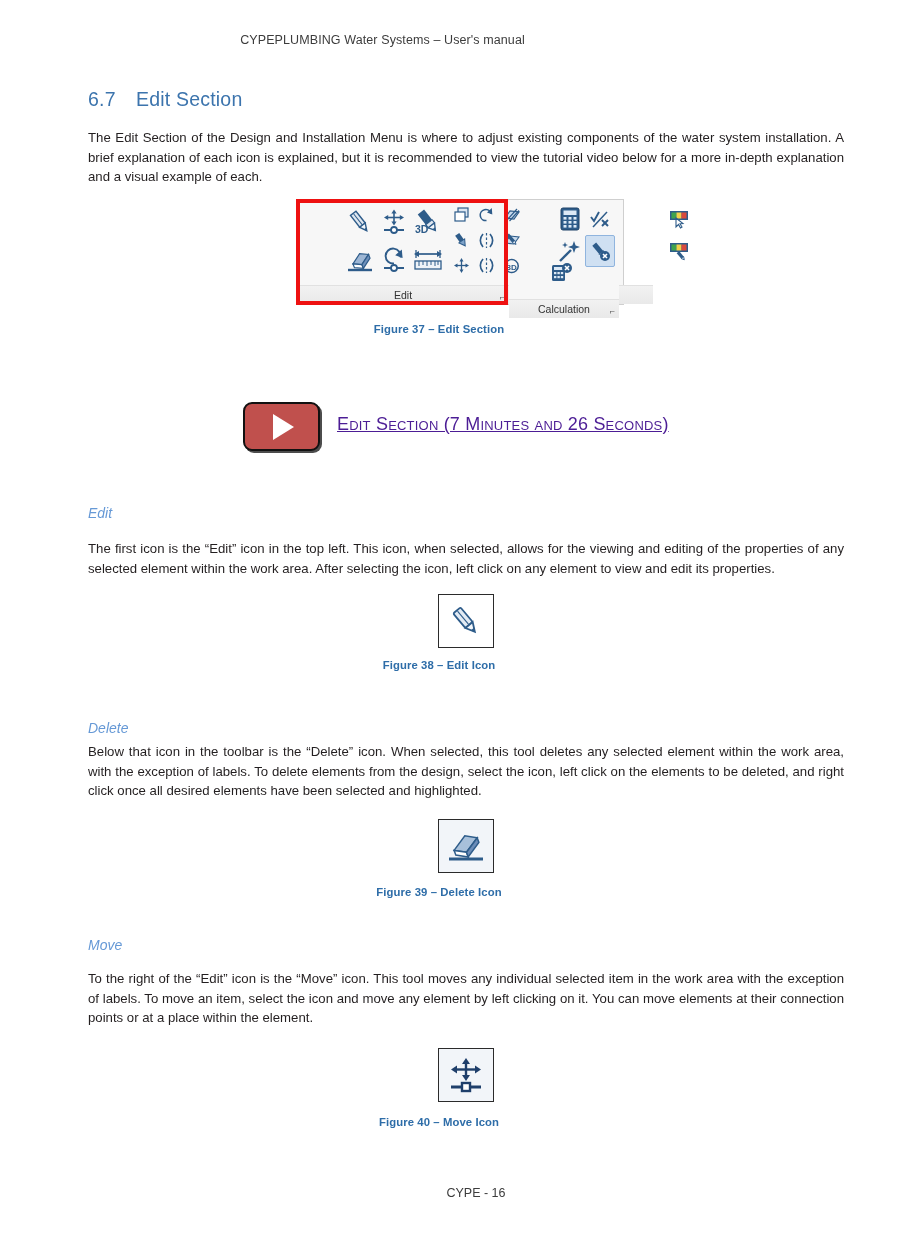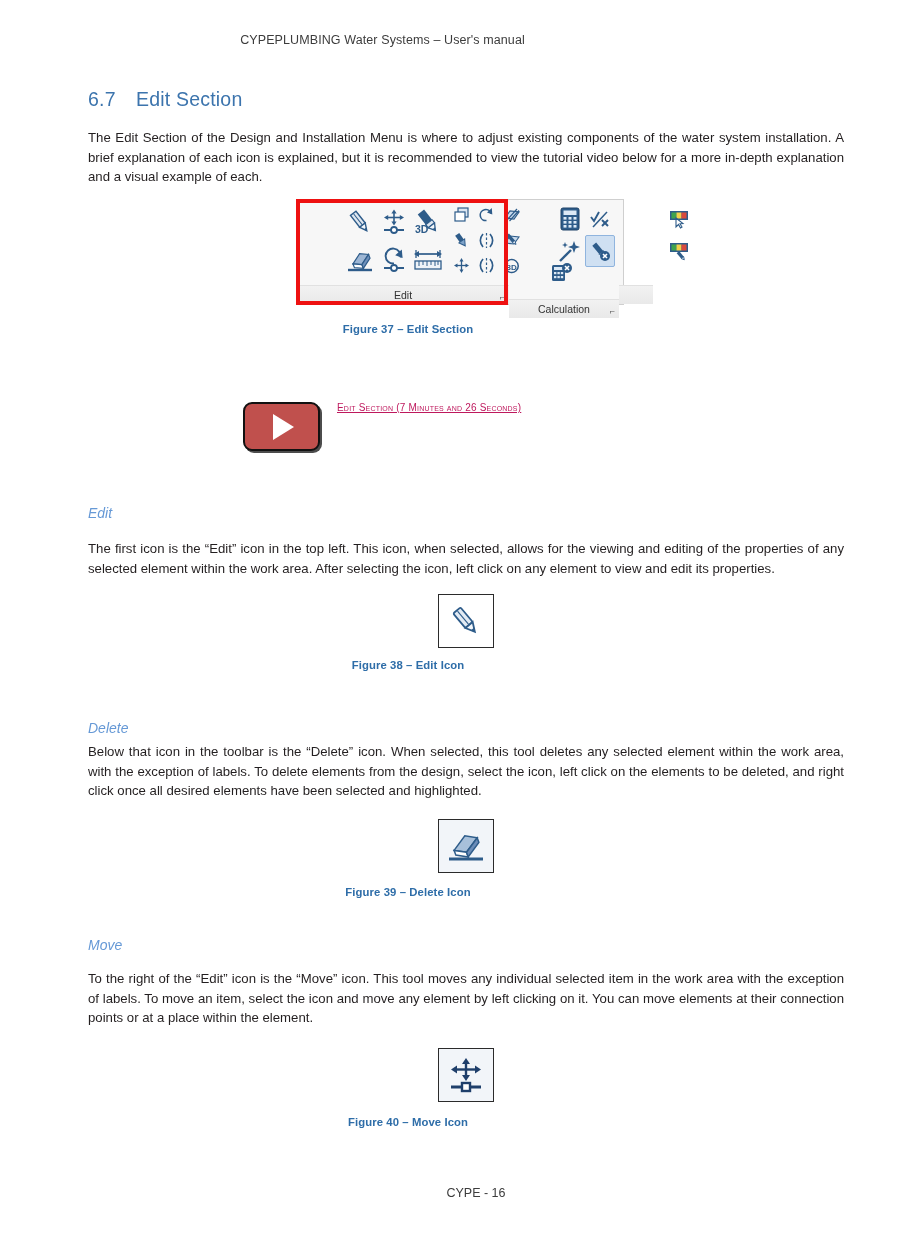--- a/index.html
+++ b/index.html
@@ -33,21 +33,21 @@
     color:#231f20;margin:0;
   }
 
   h3.sub{
     position:absolute;left:88px;margin:0;
     font-size:14px;font-style:italic;font-weight:400;color:#6699d6;
   }
 
   .caption{
     position:absolute;left:0;width:816px;text-align:center;
-    font-size:11.3px;font-weight:bold;color:#2e6da8;letter-spacing:.1px;
+    font-size:11.3px;font-weight:bold;color:#2e6da8;letter-spacing:.1px;padding-left:31px;
   }
 
   
   .ribbon-wrap{position:absolute;left:296px;top:199px;}
   .redbox{
     position:absolute;left:0;top:0;width:212px;height:106px;
     border:4px solid #ee1111;box-sizing:border-box;z-index:5;pointer-events:none;
   }
   .ribbon{
     position:relative;display:flex;align-items:stretch;
@@ -84,22 +84,22 @@
     background:#c0504d;border:2px solid #111;border-radius:9px;
     box-shadow:2px 2px 0 #4c4c4c;
     display:flex;align-items:center;justify-content:center;
   }
   .vid-btn .tri{
     width:0;height:0;border-left:21px solid #ffffff;
     border-top:13px solid transparent;border-bottom:13px solid transparent;
     margin-left:4px;
   }
   .vid-link{
-    position:absolute;left:337px;top:402px;
-    font-size:10px;color:#be185d;text-decoration:underline;
+    position:absolute;left:337px;top:414px;
+    font-size:18px;color:#4c1d95;text-decoration:underline;
     font-variant:small-caps;letter-spacing:.2px;white-space:nowrap;
   }
 </style>
 </head>
 <body>
 
 <div class="page">
 
   <div class="running-head">CYPEPLUMBING Water Systems – User's manual</div>
 

